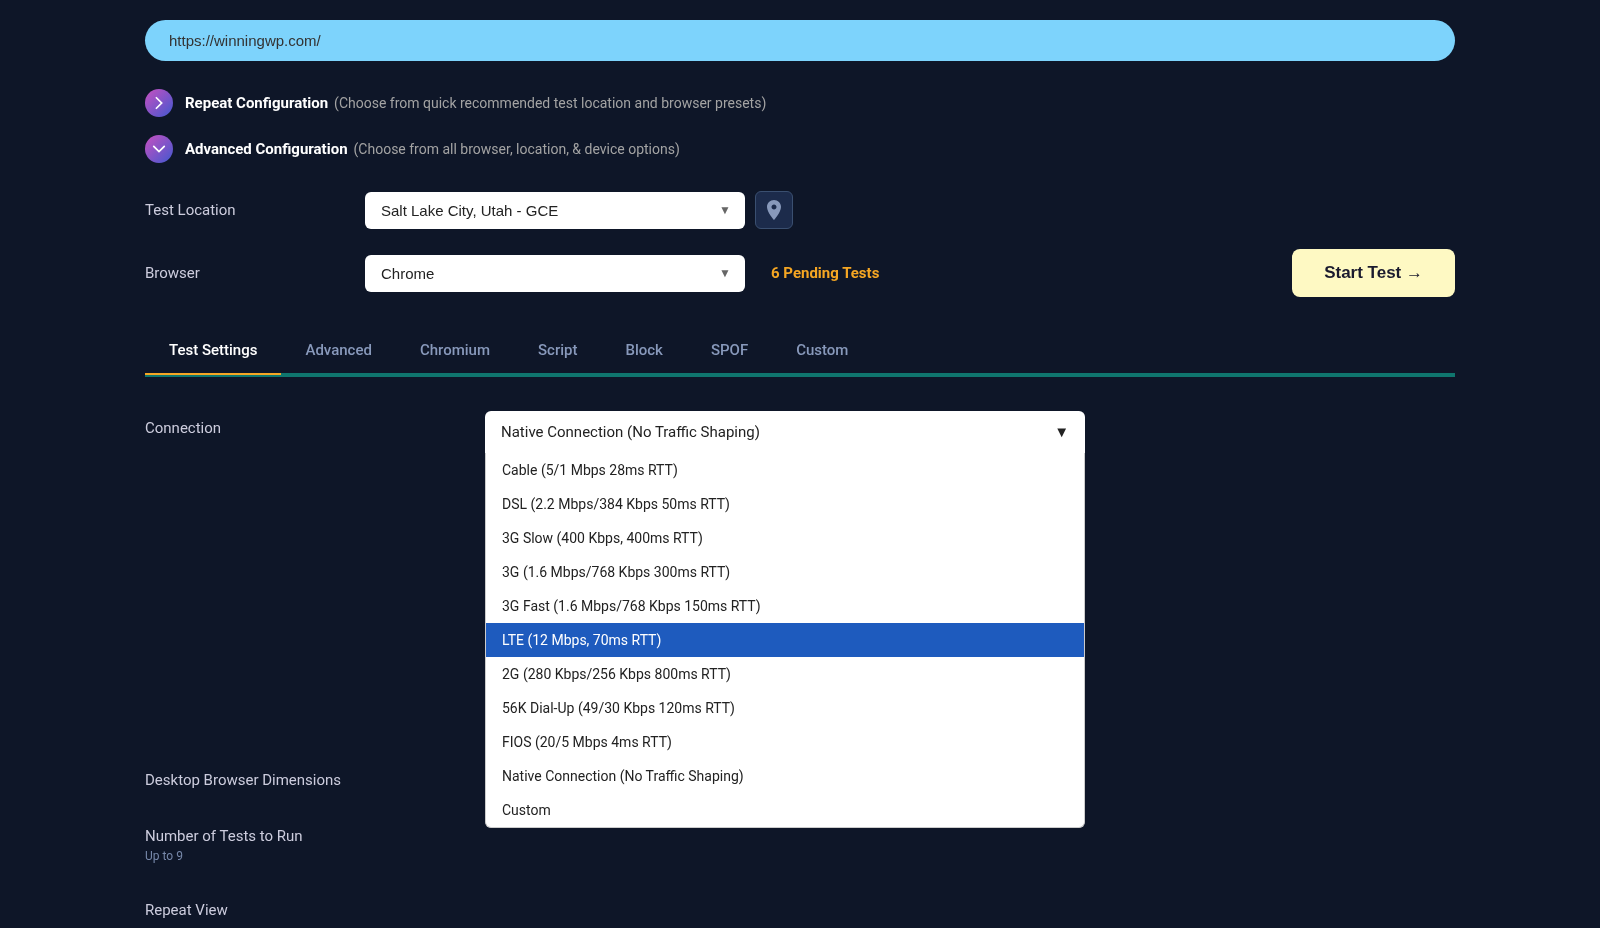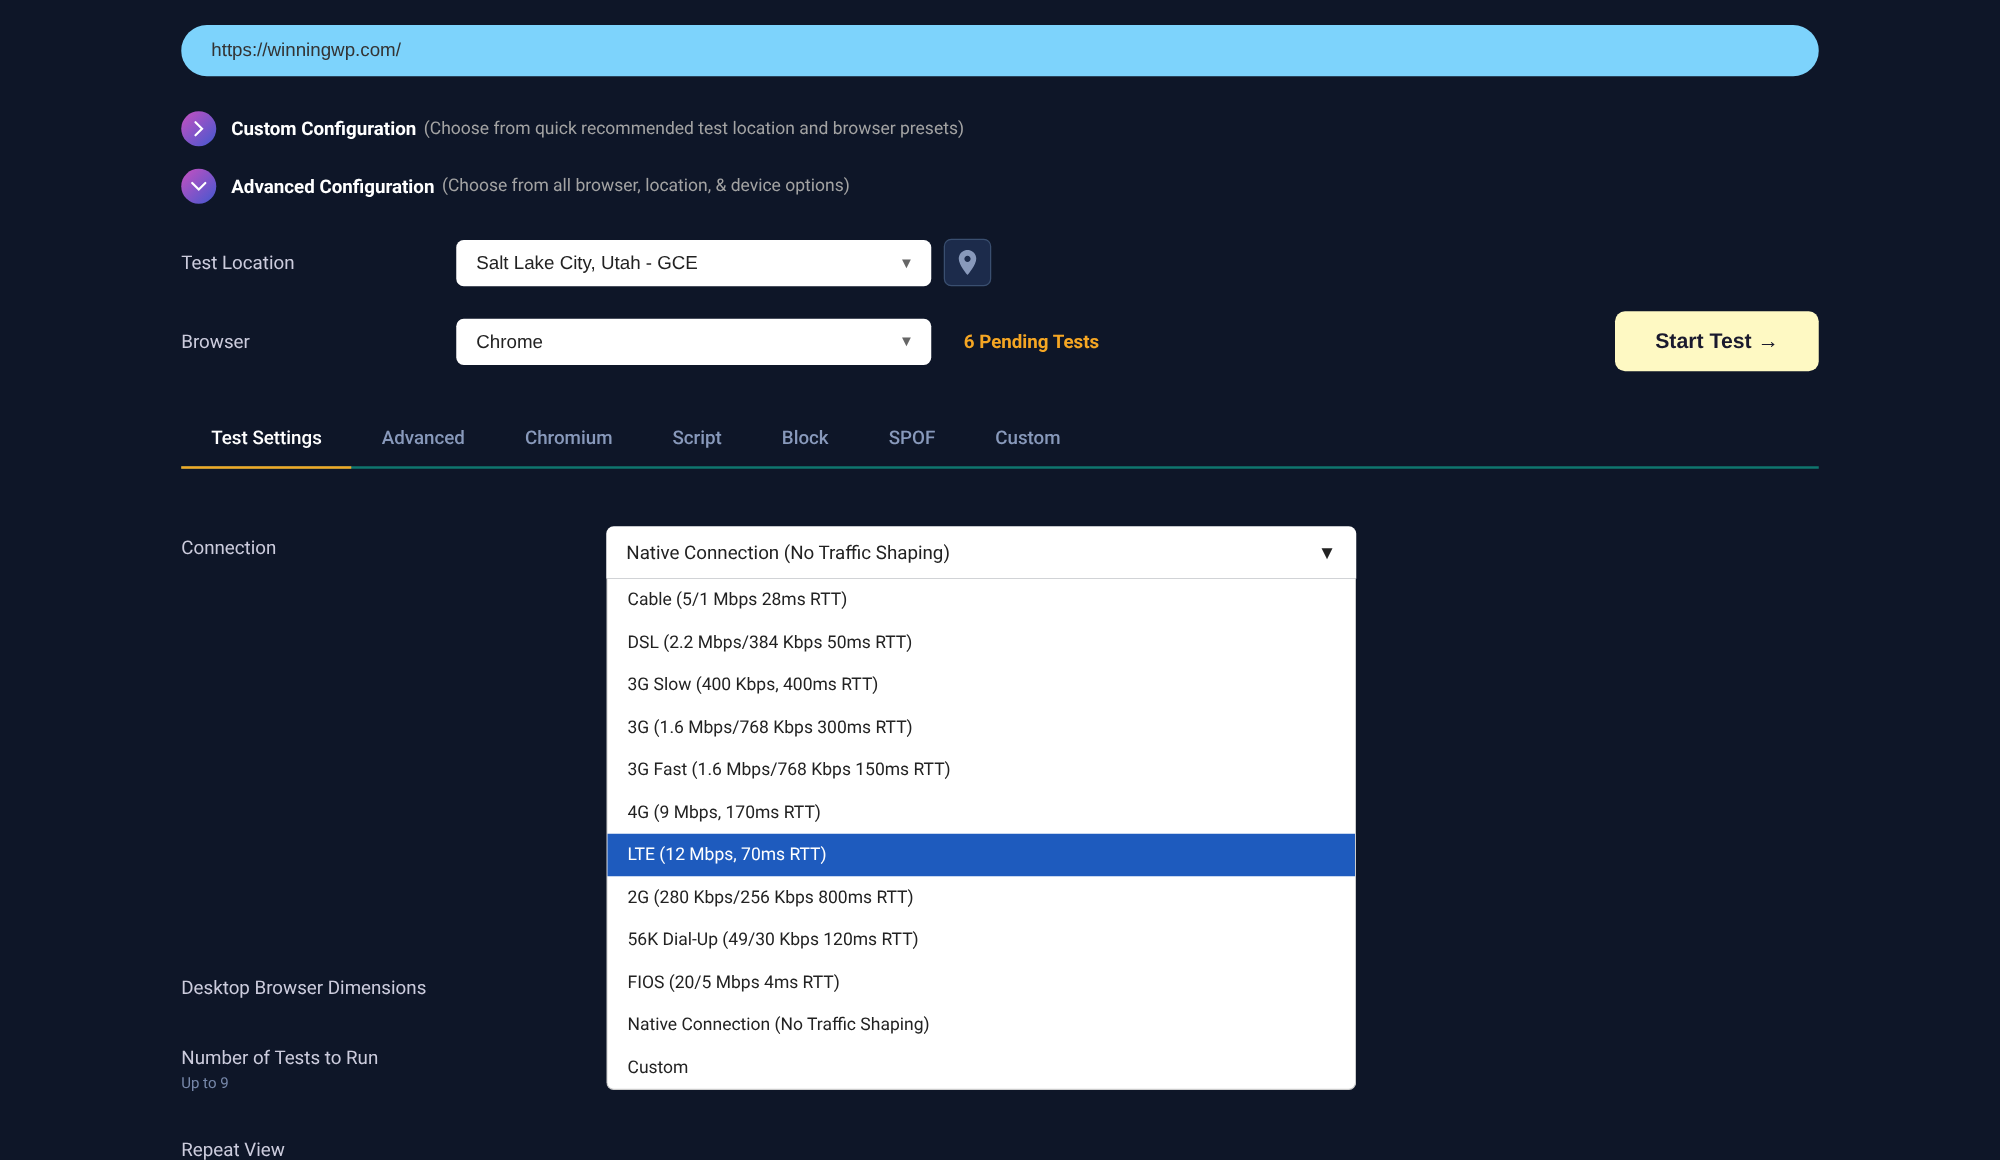--- a/index.html
+++ b/index.html
@@ -145,23 +145,23 @@
       padding: 14px 32px;
       font-size: 17px;
       font-weight: 700;
       cursor: pointer;
       white-space: nowrap;
     }
 
     
     .tabs-bar {
       max-width: 1310px;
-      margin: 30px auto 16px auto;
-      display: flex;
-      border-bottom: 2px solid #0f766e;
+      margin: 30px auto 4px auto;
+      display: flex;
+      border-bottom: 4px solid #0f766e;
     }
     .tab-item {
       padding: 14px 24px;
       font-size: 15px;
       color: #8899bb;
       cursor: pointer;
       position: relative;
       font-weight: 500;
     }
     .tab-item.active {
@@ -253,21 +253,21 @@
   <input class="url-bar-input" type="text" value="https://winningwp.com/" style="">
 </div>
 
 <div class="config-section">
   <div class="config-row">
     <div class="config-icon">
       <svg viewBox="0 0 10 16">
           <path d="M2 2l6 6-6 6" stroke="white" stroke-width="2" fill="none" stroke-linecap="round"></path>
         </svg>
     </div>
-    <span class="config-label-bold">Custom Configuration</span>
+    <span class="config-label-bold">Repeat Configuration</span>
     <span class="config-label-light">(Choose from quick recommended test location and browser presets)</span>
   </div>
   <div class="config-row">
     <div class="config-icon">
       <svg viewBox="0 0 16 10">
           <path d="M2 2l6 6 6-6" stroke="white" stroke-width="2" fill="none" stroke-linecap="round"></path>
         </svg>
     </div>
     <span class="config-label-bold">Advanced Configuration</span>
     <span class="config-label-light">(Choose from all browser, location, &amp; device options)</span>
@@ -327,21 +327,20 @@
         <div class="connection-select-display">
           <span>Native Connection (No Traffic Shaping)</span>
           <span>▼</span>
         </div>
         <div class="connection-dropdown">
           <div class="dropdown-item">Cable (5/1 Mbps 28ms RTT)</div>
           <div class="dropdown-item">DSL (2.2 Mbps/384 Kbps 50ms RTT)</div>
           <div class="dropdown-item">3G Slow (400 Kbps, 400ms RTT)</div>
           <div class="dropdown-item">3G (1.6 Mbps/768 Kbps 300ms RTT)</div>
           <div class="dropdown-item">3G Fast (1.6 Mbps/768 Kbps 150ms RTT)</div>
-          <div class="dropdown-item">4G (9 Mbps, 170ms RTT)</div>
           <div class="dropdown-item selected">LTE (12 Mbps, 70ms RTT)</div>
           <div class="dropdown-item">2G (280 Kbps/256 Kbps 800ms RTT)</div>
           <div class="dropdown-item">56K Dial-Up (49/30 Kbps 120ms RTT)</div>
           <div class="dropdown-item">FIOS (20/5 Mbps 4ms RTT)</div>
           <div class="dropdown-item">Native Connection (No Traffic Shaping)</div>
           <div class="dropdown-item">Custom</div>
         </div>
       </div>
     </div>
   </div>

